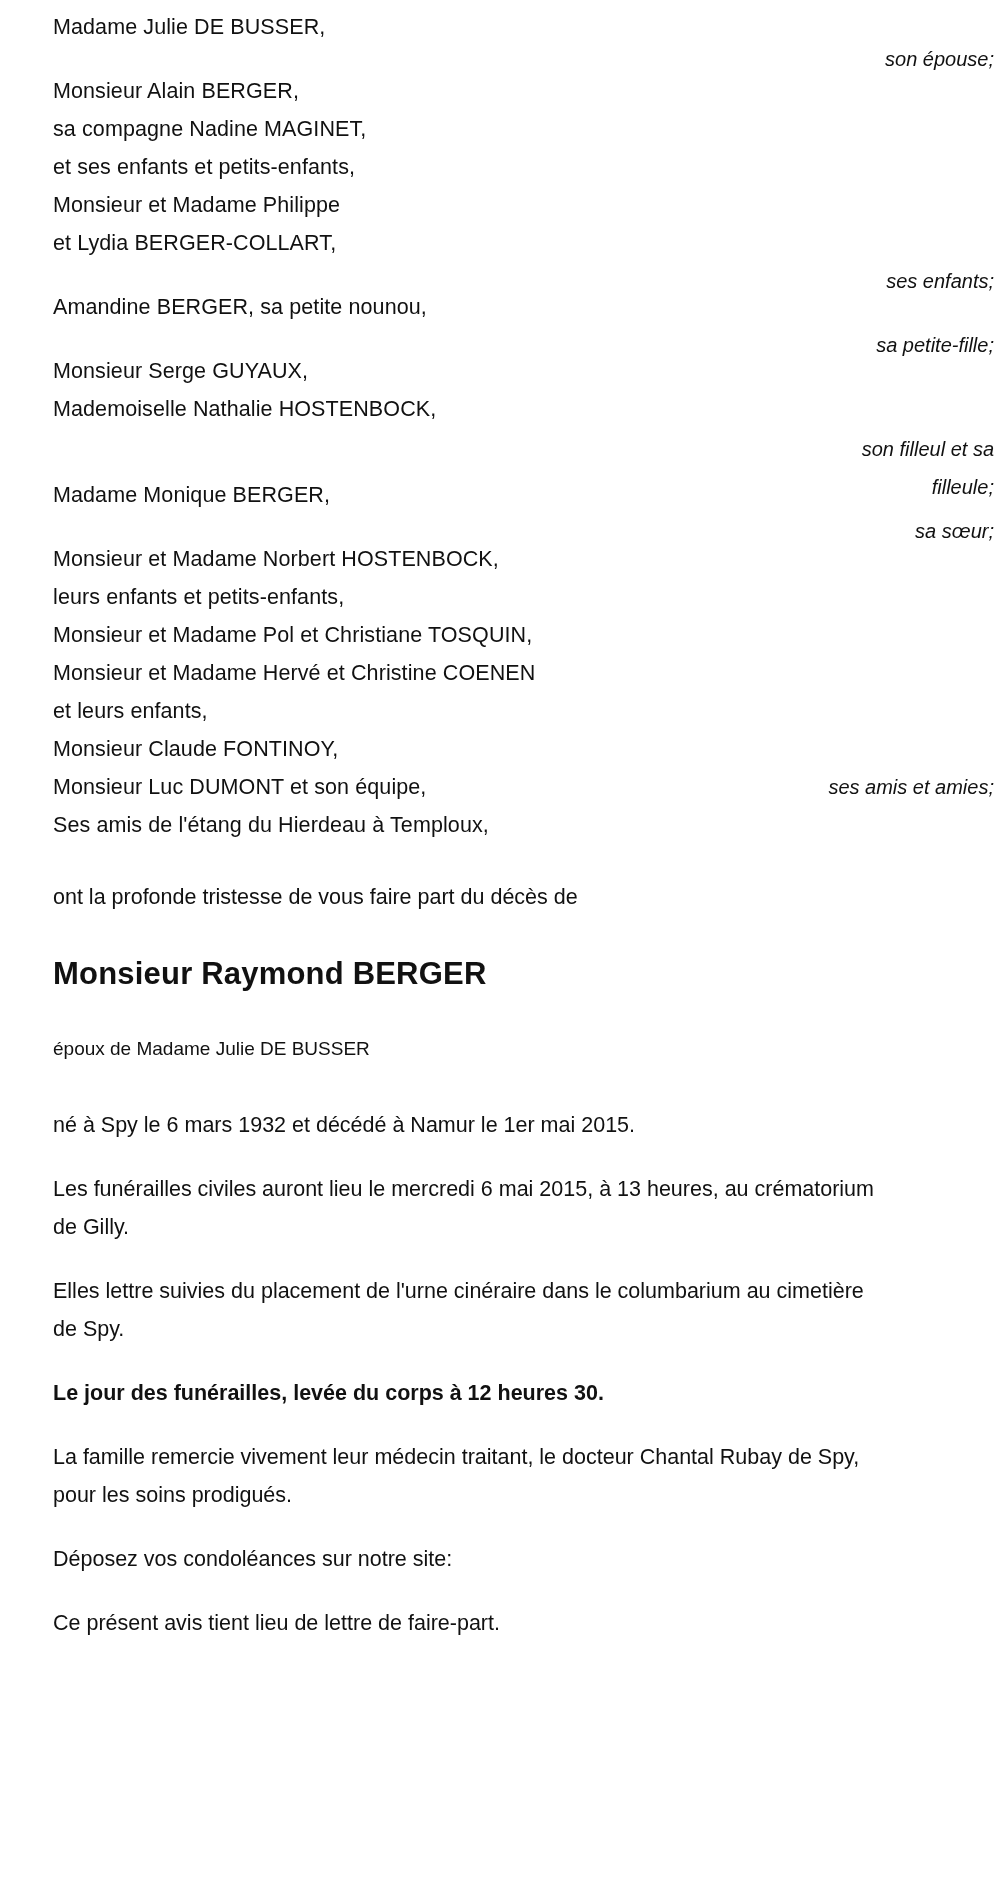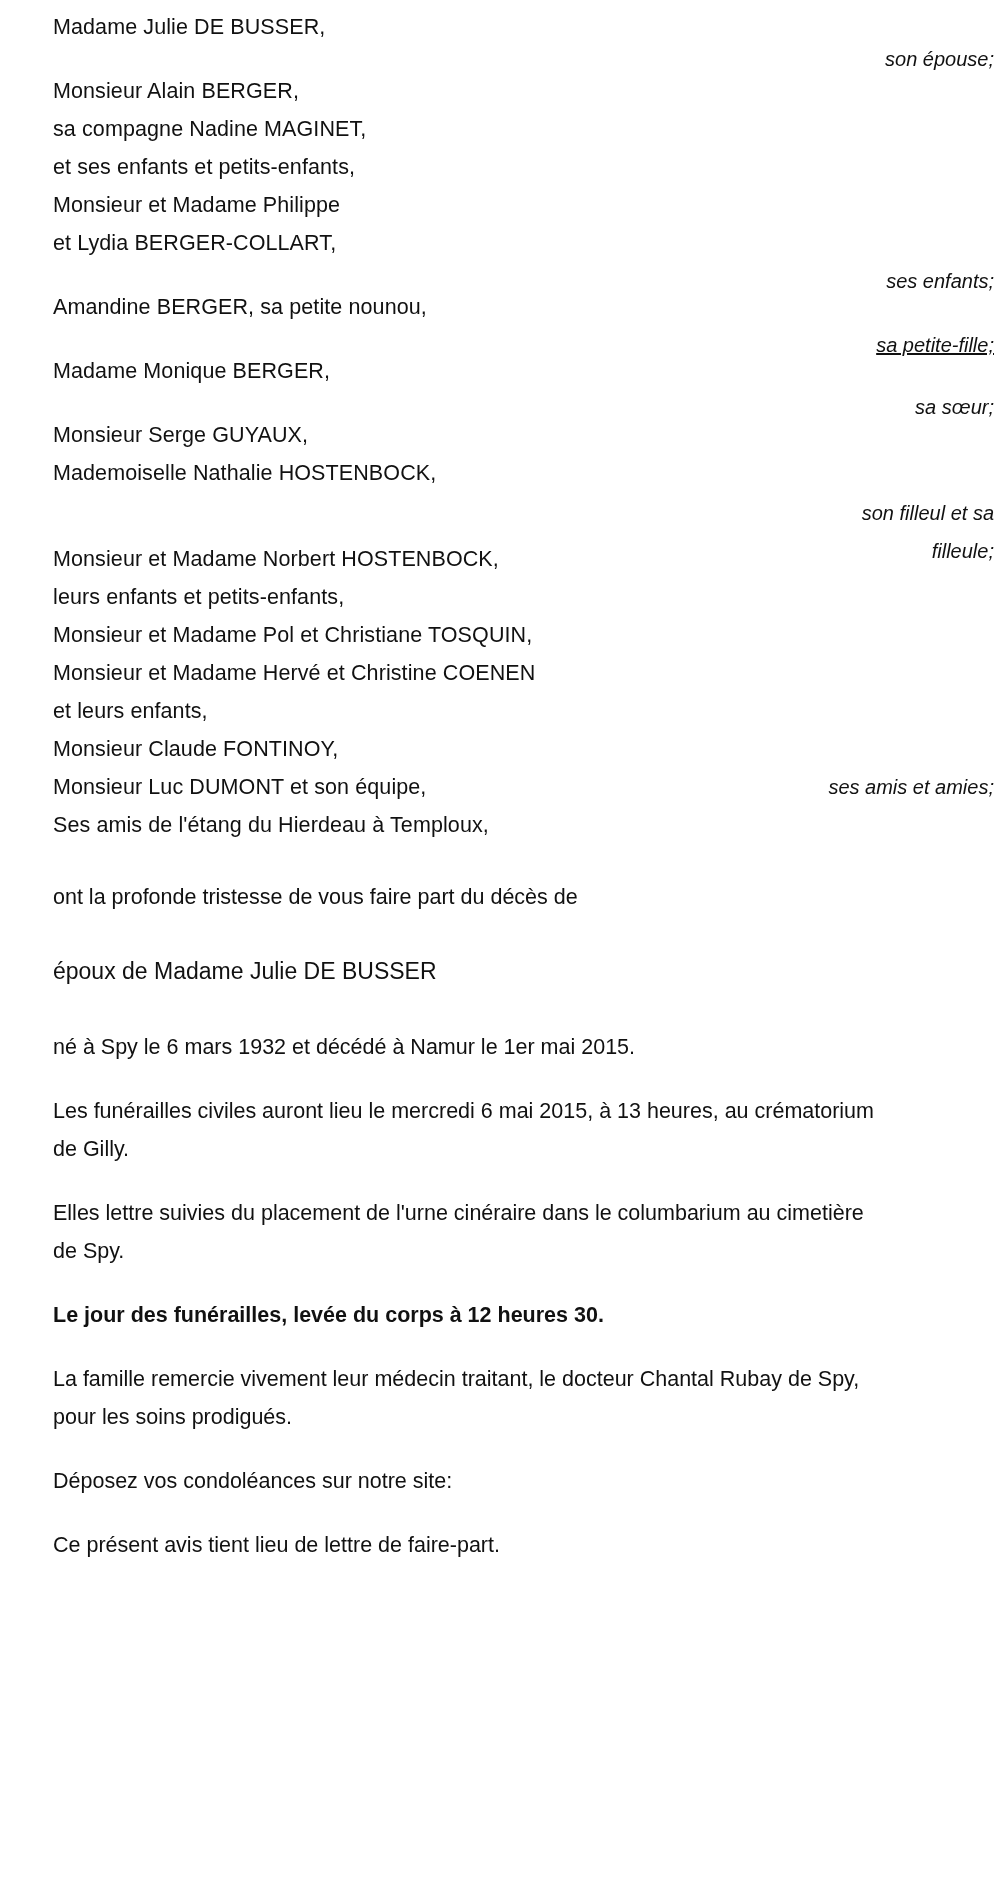--- a/index.html
+++ b/index.html
@@ -64,21 +64,21 @@
     margin: 34px 0 0 0;
   }
   .deceased-name {
     font-size: 31px;
     font-weight: bold;
     line-height: 40px;
     margin: 38px 0 0 0;
     letter-spacing: 0.2px;
   }
   .spouse-of {
-    font-size: 23px;
+    font-size: 19px;
     line-height: 38px;
     margin: 36px 0 0 0;
   }
   .para {
     font-size: 21.5px;
     line-height: 38px;
     margin: 26px 0 0 0;
     max-width: 830px;
   }
   .para.bold {
@@ -108,33 +108,33 @@
       <div class="names">Monsieur Alain BERGER,
 sa compagne Nadine MAGINET,
 et ses enfants et petits-enfants,
 Monsieur et Madame Philippe
 et Lydia BERGER-COLLART,</div>
       <div class="rel-label lbl-enfants">ses enfants;</div>
     </div>
 
     <div class="rel-group">
       <div class="names">Amandine BERGER, sa petite nounou,</div>
-      <div class="rel-label lbl-petitefille" style="top:38px;text-decoration:underline;">sa petite-fille;</div>
-    </div>
-
-    <div class="rel-group">
-      <div class="names">Madame Monique BERGER,</div>
-      <div class="rel-label lbl-soeur">sa sœur;</div>
+      <div class="rel-label lbl-petitefille" style="top:38px;">sa petite-fille;</div>
     </div>
 
     <div class="rel-group" style="margin-bottom:48px;">
       <div class="names">Monsieur Serge GUYAUX,
 Mademoiselle Nathalie HOSTENBOCK,</div>
       <div class="rel-label lbl-filleul">son filleul et sa
 filleule;</div>
+    </div>
+
+    <div class="rel-group">
+      <div class="names">Madame Monique BERGER,</div>
+      <div class="rel-label lbl-soeur">sa sœur;</div>
     </div>
 
     <div class="rel-group" style="margin-bottom:0;">
       <div class="names">Monsieur et Madame Norbert HOSTENBOCK,
 leurs enfants et petits-enfants,
 Monsieur et Madame Pol et Christiane TOSQUIN,
 Monsieur et Madame Hervé et Christine COENEN
 et leurs enfants,
 Monsieur Claude FONTINOY,
 Monsieur Luc DUMONT et son équipe,</div>
@@ -142,20 +142,21 @@
     </div>
 
     <div class="rel-group" style="margin-bottom:0;">
       <div class="names">Ses amis de l'étang du Hierdeau à Temploux,</div>
     </div>
 
   </section>
 
   <p class="lead">ont la profonde tristesse de vous faire part du décès de</p>
 
+  <h1 class="deceased-name">Monsieur Raymond BERGER</h1>
 
   <p class="spouse-of">époux de Madame Julie DE BUSSER</p>
 
   <p class="para first-detail">né à Spy le 6 mars 1932 et décédé à Namur le 1er mai 2015.</p>
   <p class="para">Les funérailles civiles auront lieu le mercredi 6 mai 2015, à 13 heures, au crématorium de Gilly.</p>
   <p class="para">Elles lettre suivies du placement de l'urne cinéraire dans le columbarium au cimetière de Spy.</p>
   <p class="para bold">Le jour des funérailles, levée du corps à 12 heures 30.</p>
   <p class="para">La famille remercie vivement leur médecin traitant, le docteur Chantal Rubay de Spy, pour les soins prodigués.</p>
   <p class="para">Déposez vos condoléances sur notre site:</p>
   <p class="para">Ce présent avis tient lieu de lettre de faire-part.</p>

